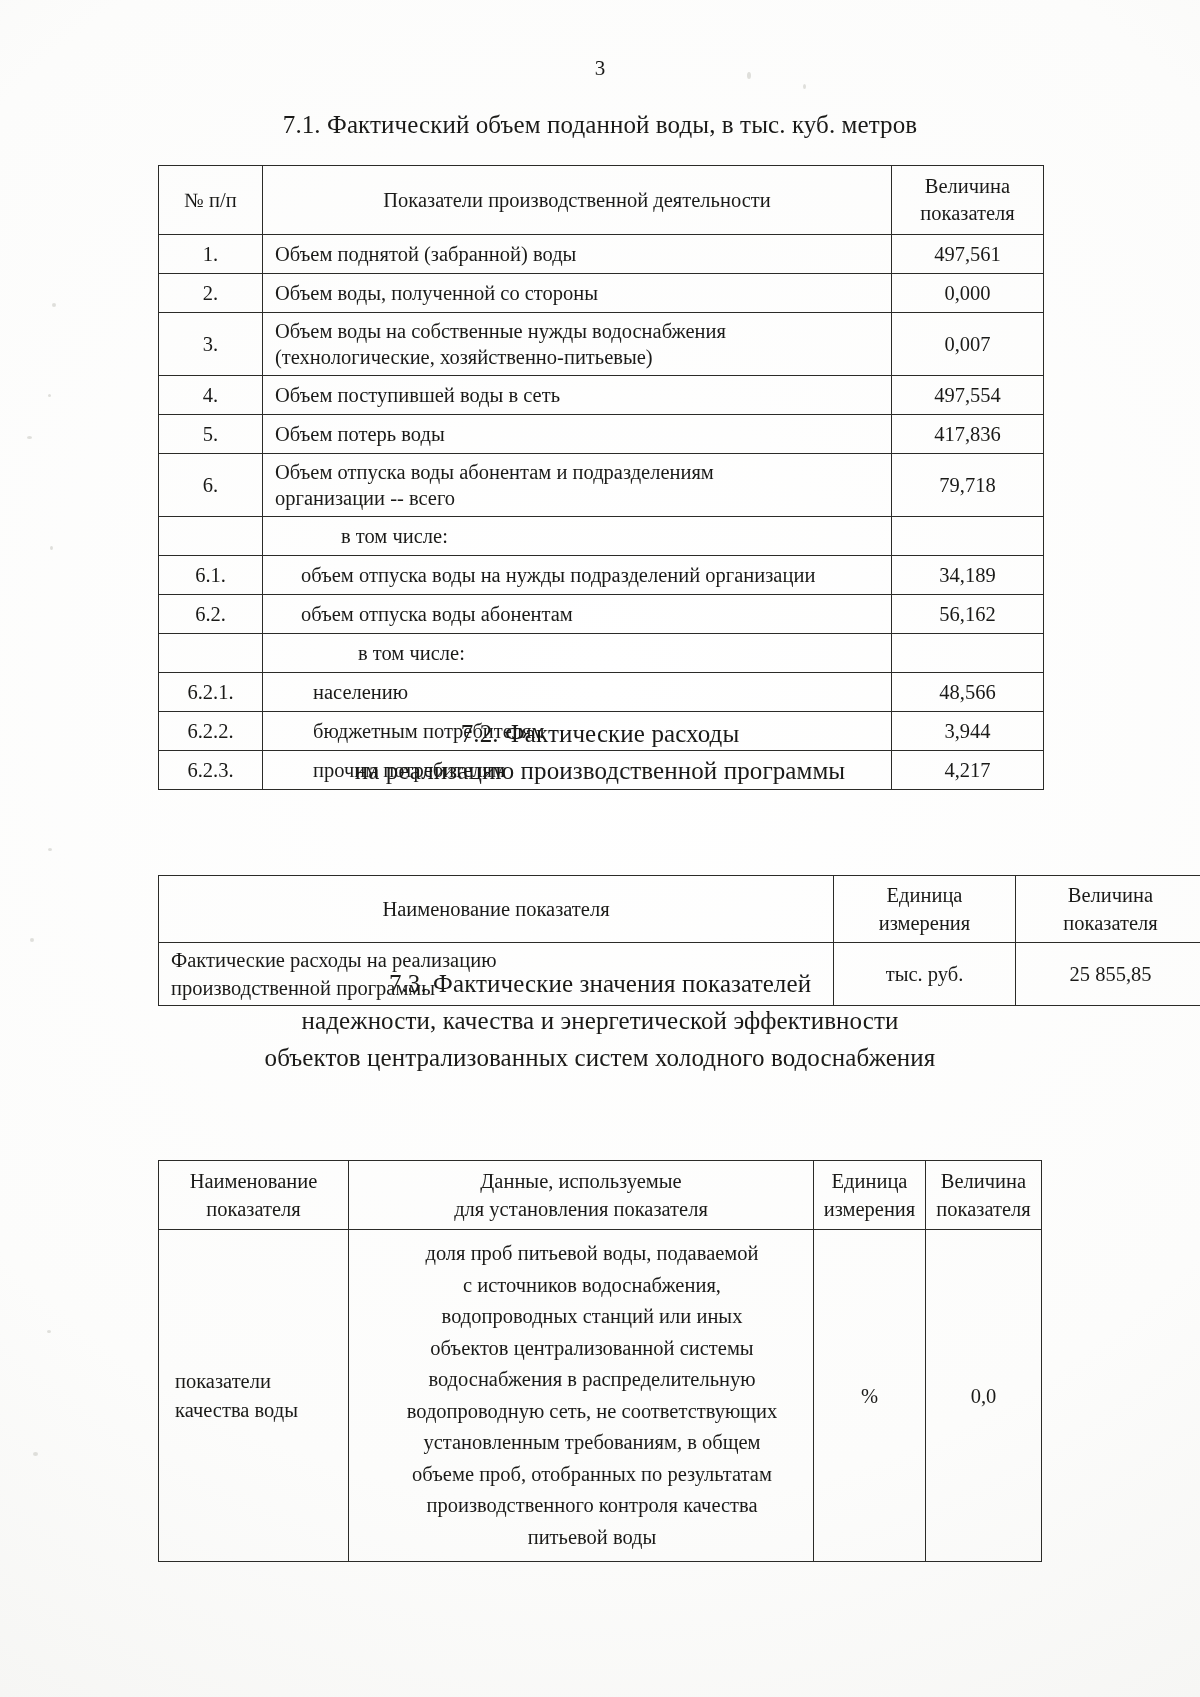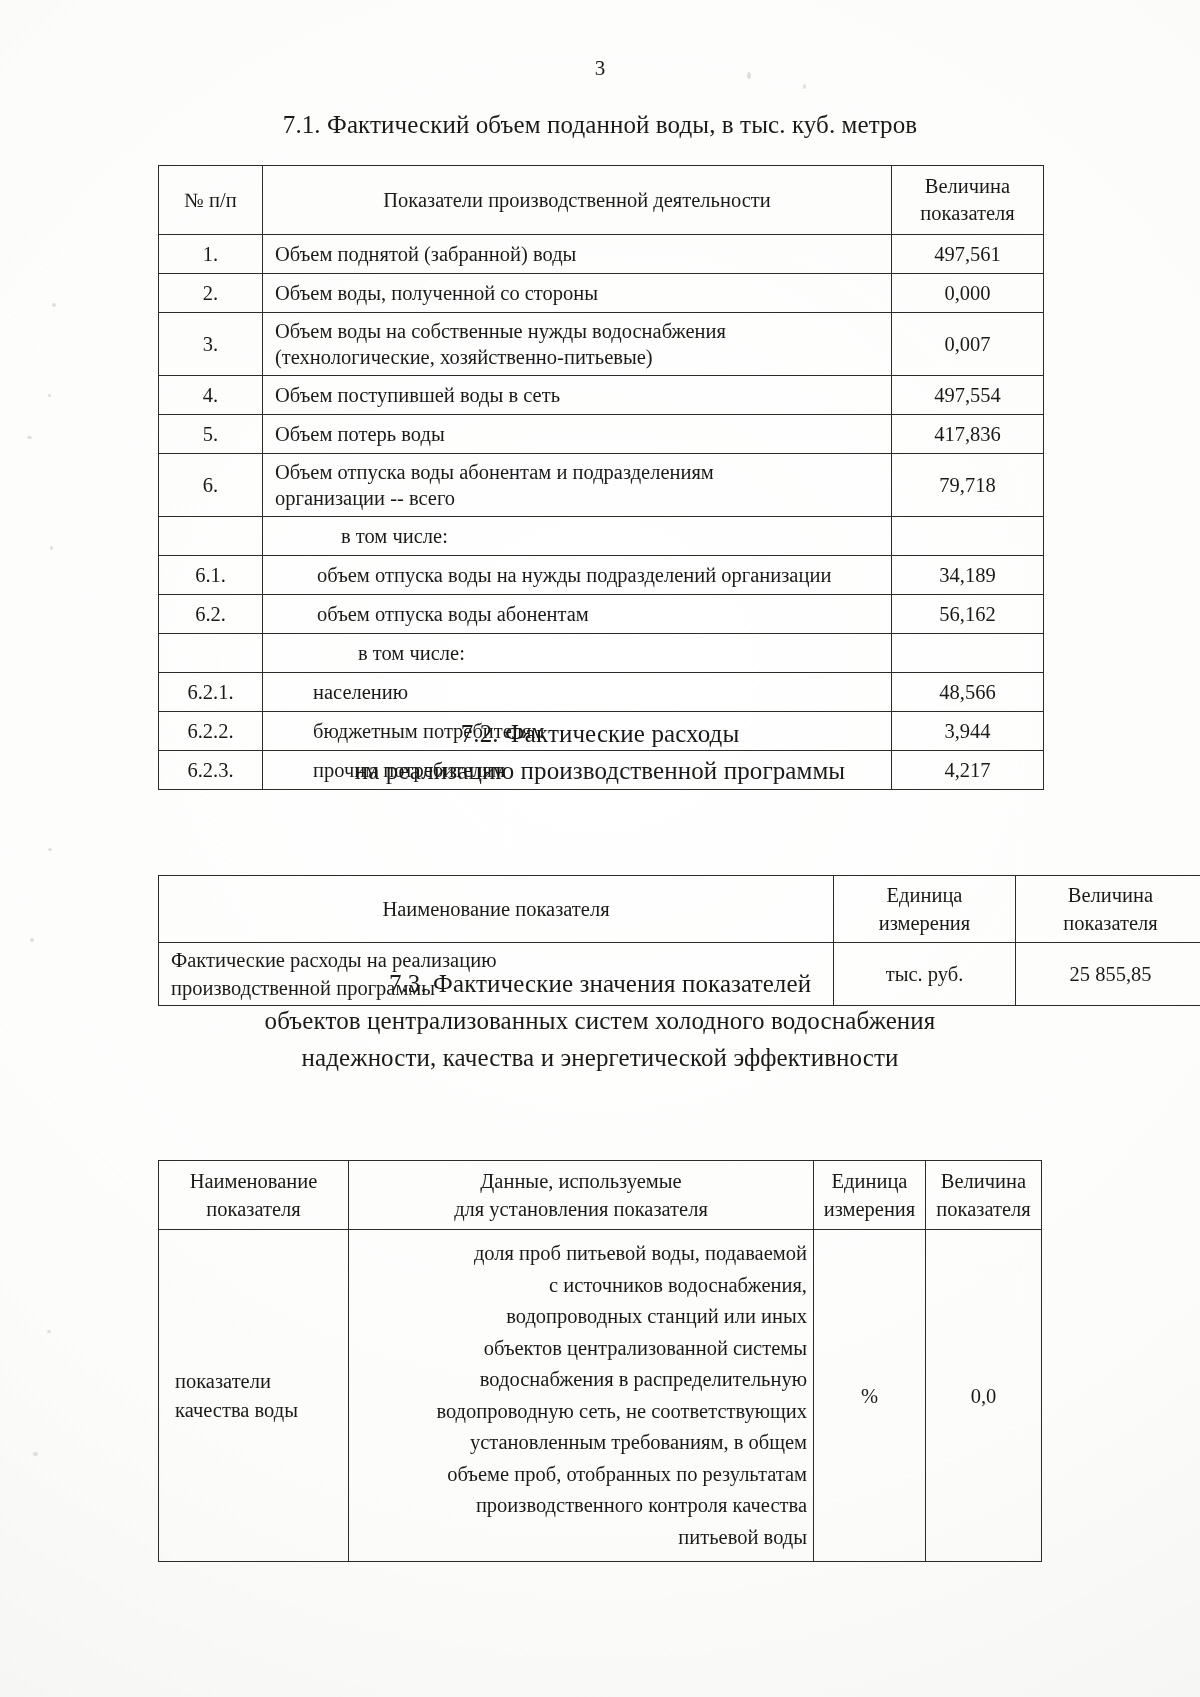--- a/index.html
+++ b/index.html
@@ -68,21 +68,21 @@
     left: 158px;
     top: 165px;
     width: 886px;
   }
   .tbl1 .c-num   { width: 104px; text-align: center; }
   .tbl1 .c-name  { padding-left: 12px; text-align: left; }
   .tbl1 .c-val   { width: 152px; text-align: center; }
   .tbl1 thead td { text-align: center; line-height: 27px; padding: 7px 4px; }
   .tbl1 td.row-tall { height: 58px; }
   .tbl1 td.row-norm { height: 34px; }
-  .tbl1 .indent1 { padding-left: 54px; }
+  .tbl1 .indent1 { padding-left: 38px; }
   .tbl1 .indent2 { padding-left: 50px; }
   .tbl1 .vtc-a { padding-left: 78px; }
   .tbl1 .vtc-b { padding-left: 95px; }
 
   .tbl2 {
     position: absolute;
     left: 158px;
     top: 875px;
     width: 1048px;
   }
@@ -92,21 +92,21 @@
   .tbl2 thead td { text-align: center; line-height: 28px; height: 62px; }
   .tbl2 tbody td { height: 58px; line-height: 28px; }
 
   .tbl3 {
     position: absolute;
     left: 158px;
     top: 1160px;
     width: 884px;
   }
   .tbl3 .c-name { width: 190px; text-align: center; }
-  .tbl3 .c-data { text-align: right; padding-left: 28px; }
+  .tbl3 .c-data { text-align: center; padding-left: 28px; }
   .tbl3 .c-unit { width: 112px; text-align: center; }
   .tbl3 .c-val  { width: 116px; text-align: center; }
   .tbl3 thead td { text-align: center; line-height: 28px; height: 64px; }
   .tbl3 .body-cell { line-height: 31.5px; padding-top: 8px; padding-bottom: 8px; vertical-align: top; }
   .tbl3 .name-cell { vertical-align: middle; line-height: 29px; text-align: left; padding-left: 16px; }
   .tbl3 .pct-cell  { vertical-align: middle; }
   .tbl3 .val-cell  { vertical-align: middle; }
   .nowrap-line { display: block; white-space: nowrap; }
 </style>
 </head>
@@ -251,22 +251,22 @@
           <span class="nowrap-line">производственной программы</span>
         </td>
         <td class="c-unit">тыс. руб.</td>
         <td class="c-val">25 855,85</td>
       </tr>
     </tbody>
   </table>
 
   <div class="section-title t73-title">
     <div>7.3. Фактические значения показателей</div>
+    <div>надежности, качества и энергетической эффективности</div>
     <div>объектов централизованных систем холодного водоснабжения</div>
-    <div>надежности, качества и энергетической эффективности</div>
   </div>
 
   <table class="tbl3">
     <colgroup>
       <col class="c-name">
         <col>
         <col class="c-unit">
         <col class="c-val">
     </colgroup>
     <thead>

